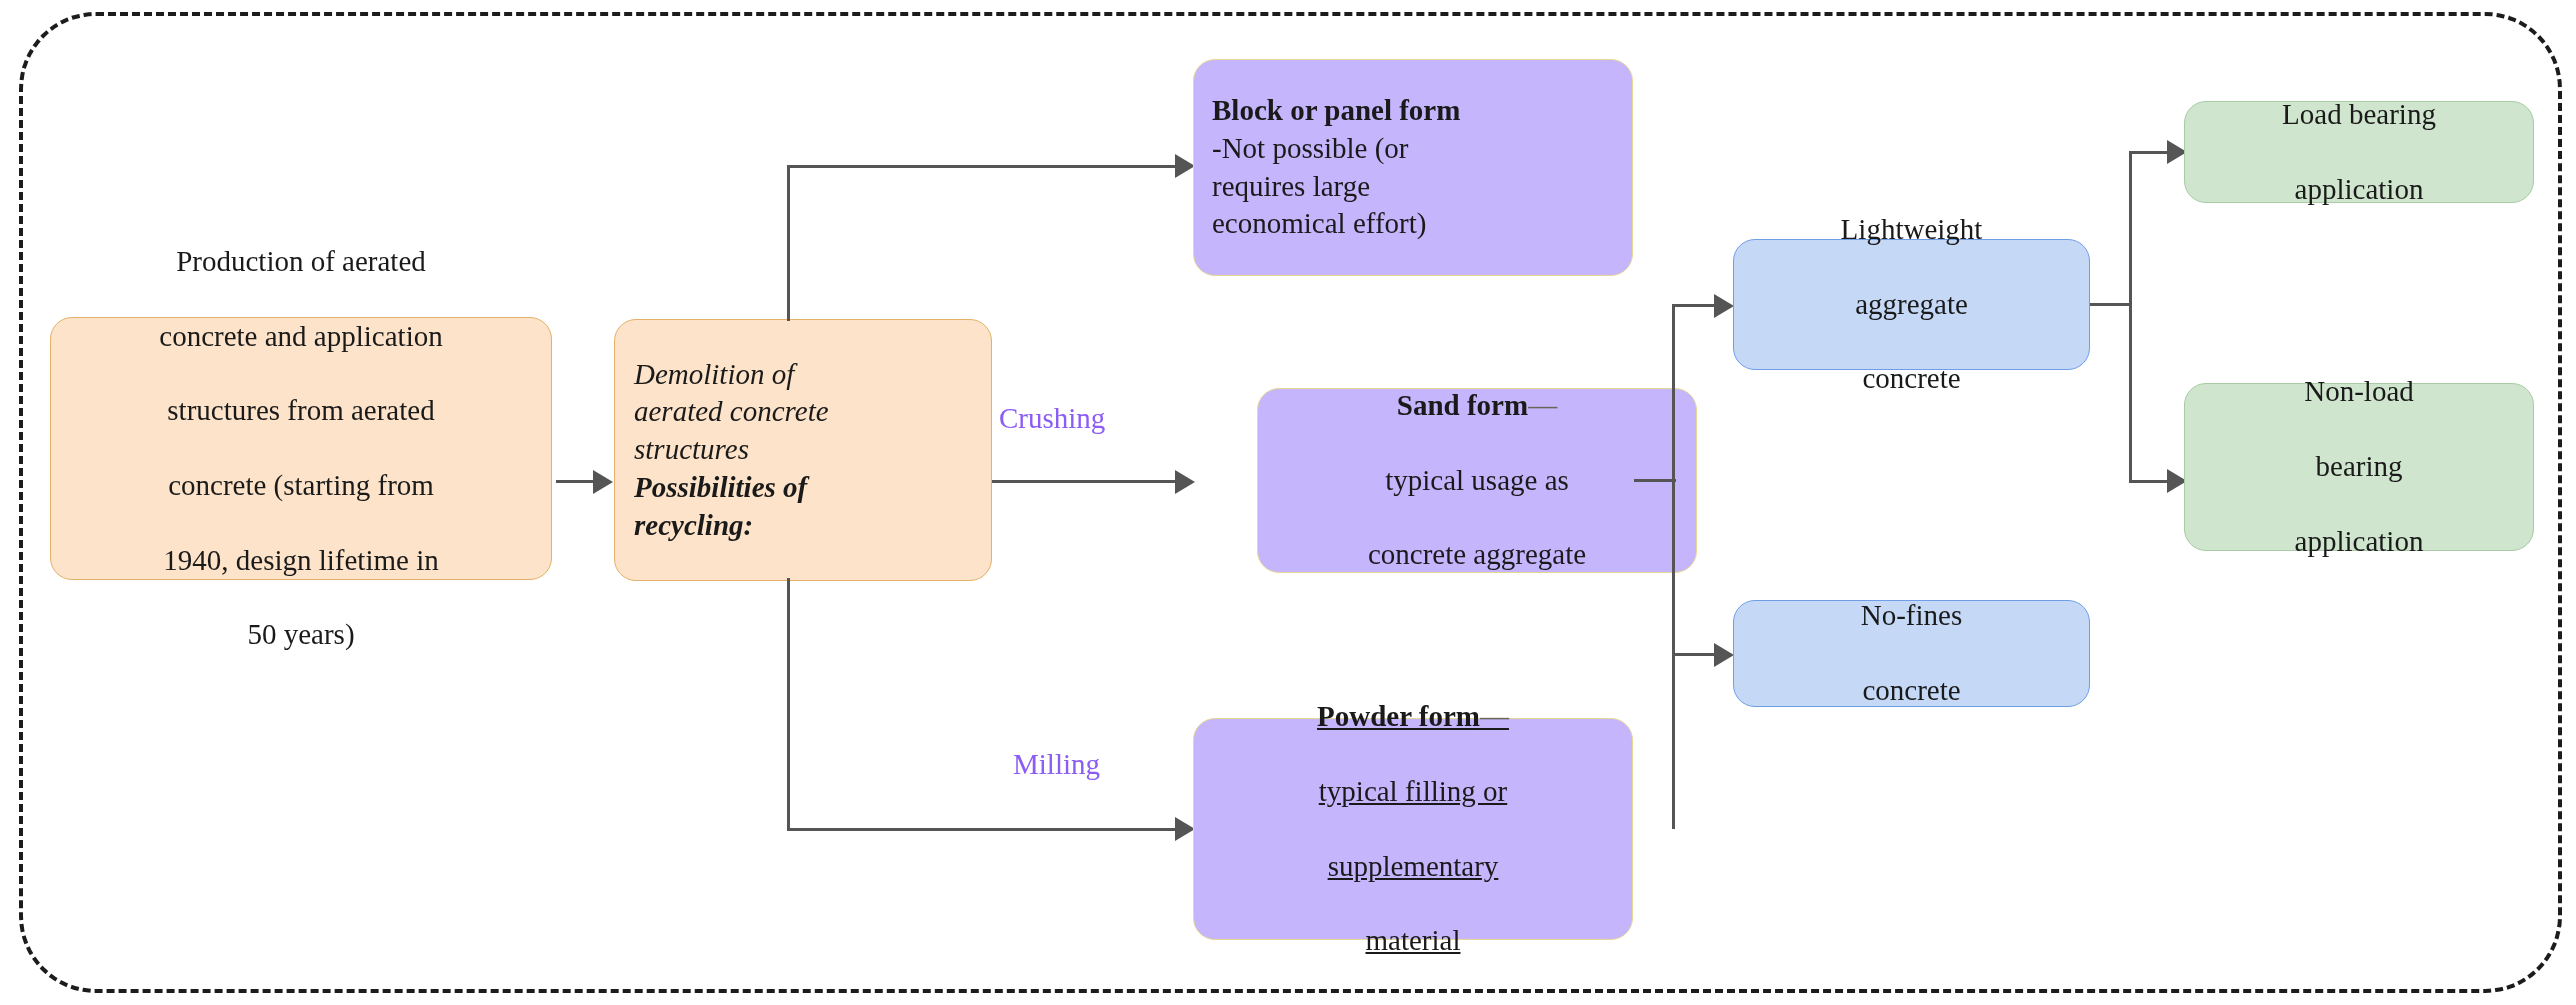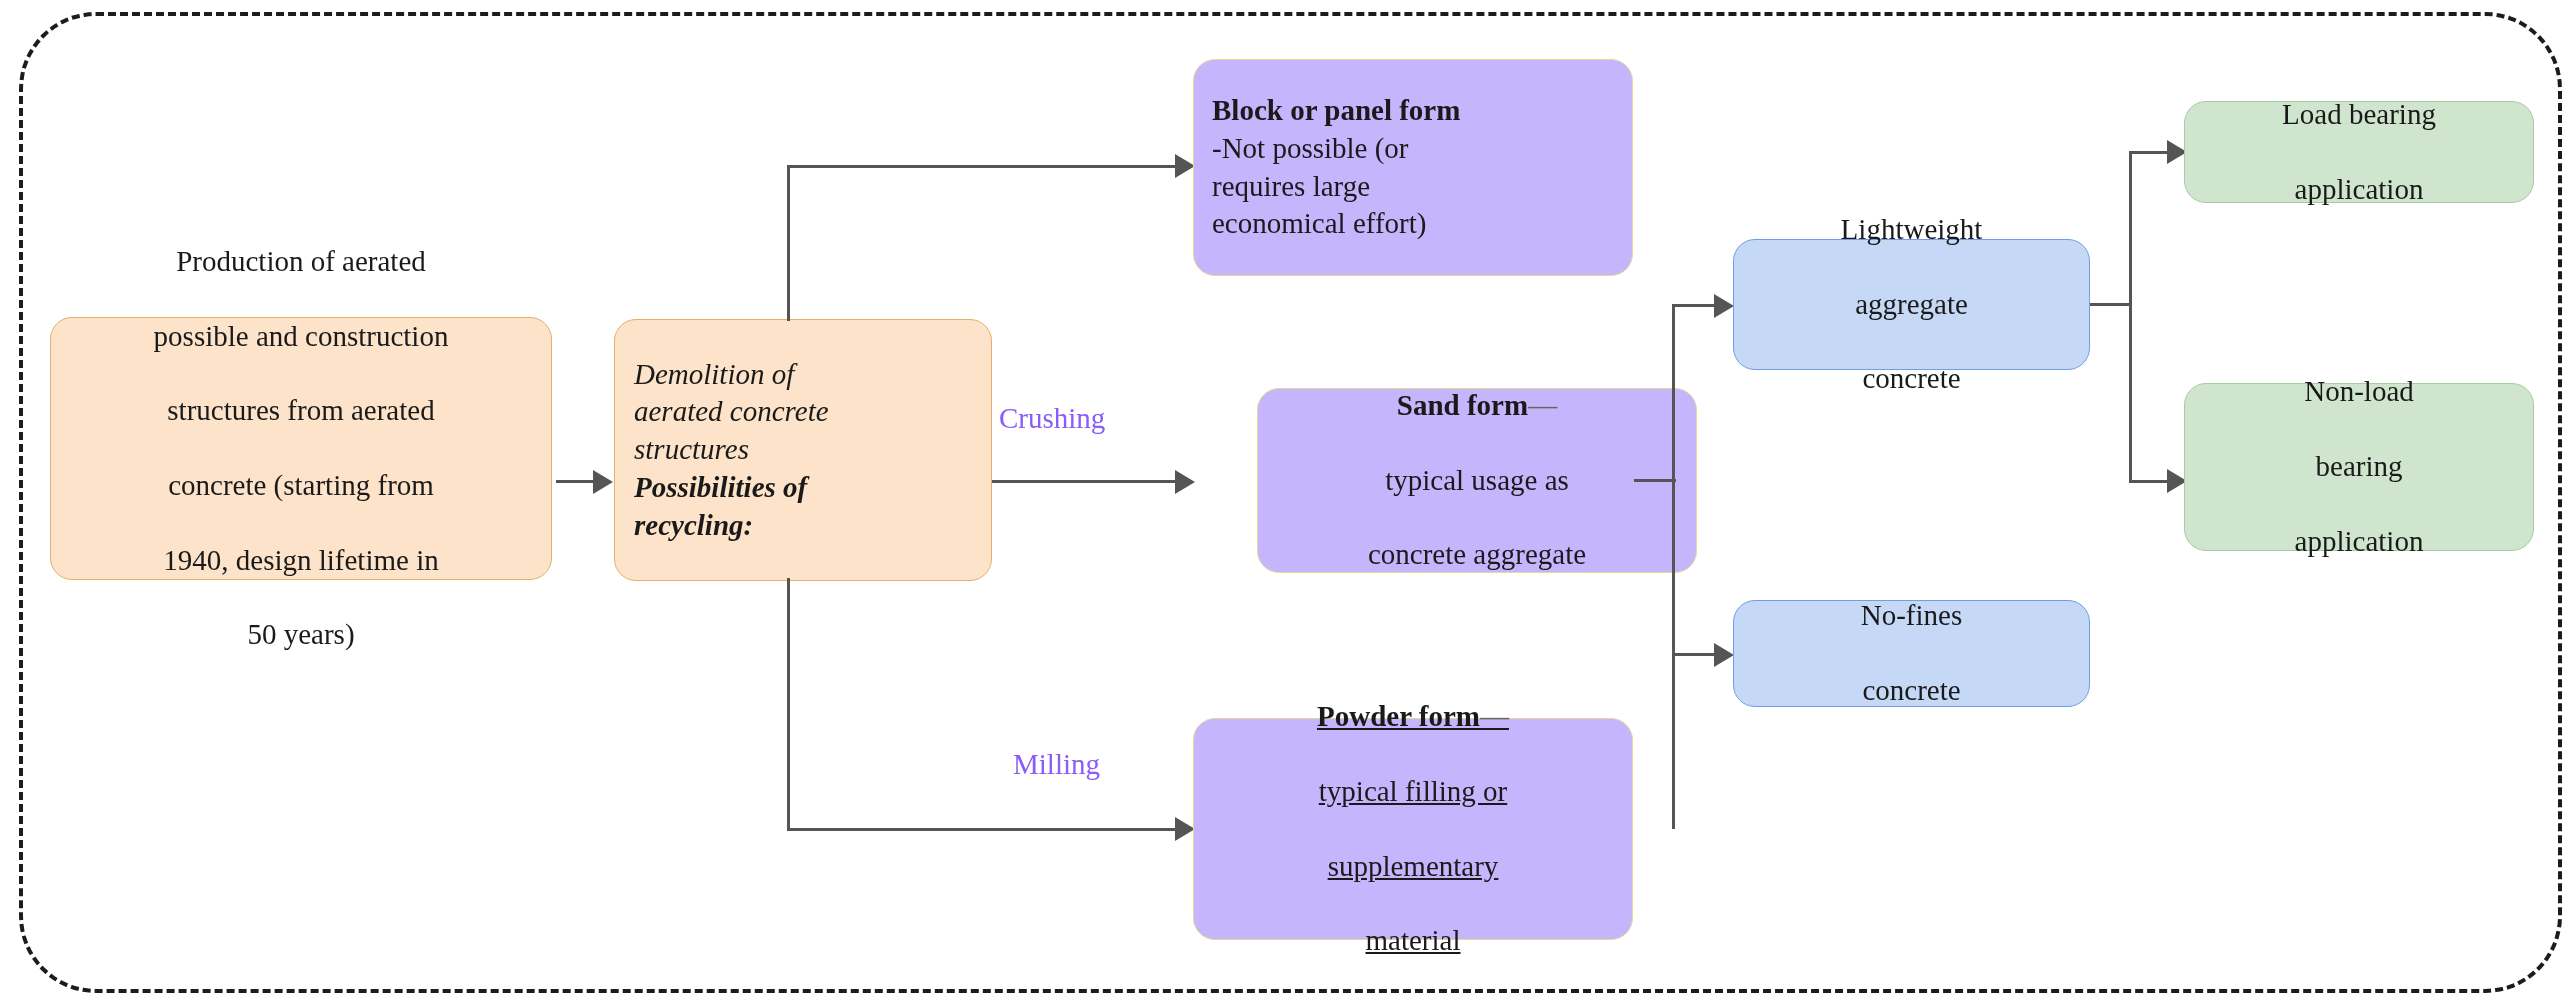--- a/index.html
+++ b/index.html
@@ -80,21 +80,21 @@
 </style>
 </head>
 <body>
 
 <div id="canvas">
 
   <div id="dashed-frame"></div>
 
   <div class="node peach center" style="left:50px; top:317px; width:502px; height:263px; padding:6.4px 14px;">
     <span class="ln">Production of aerated</span>
-    <span class="ln">possible and construction</span>
+    <span class="ln">concrete and application</span>
     <span class="ln">structures from aerated</span>
     <span class="ln">concrete (starting from</span>
     <span class="ln">1940, design lifetime in</span>
     <span class="ln">50 years)</span>
   </div>
 
   <div class="hline" style="left:556px; top:480px; width:45px;"></div>
   <div class="arrow" style="left:593px; top:470px;"></div>
 
   <div class="node peach left" style="left:614px; top:319px; width:378px; height:262px; padding:6.4px 19px;font-style:italic;">

